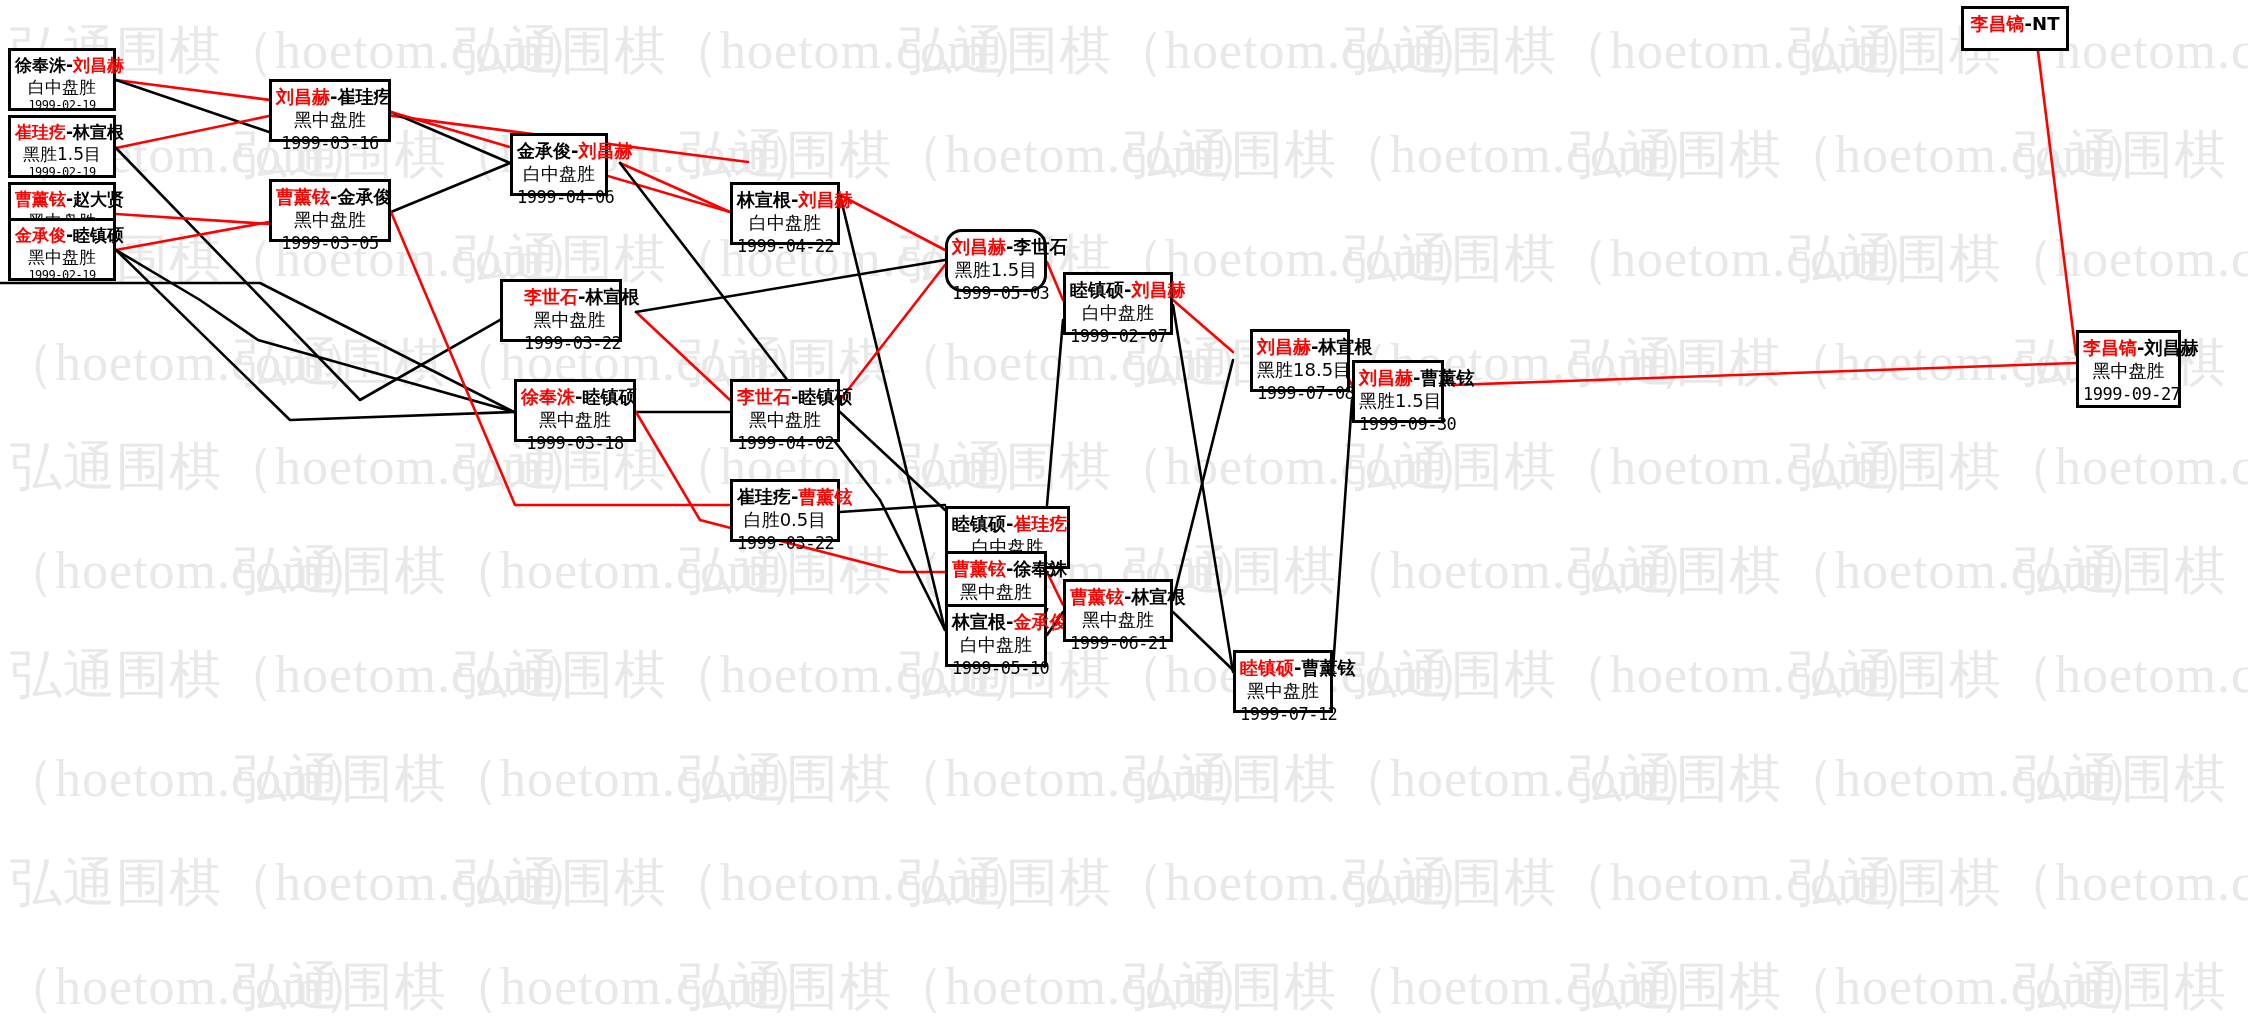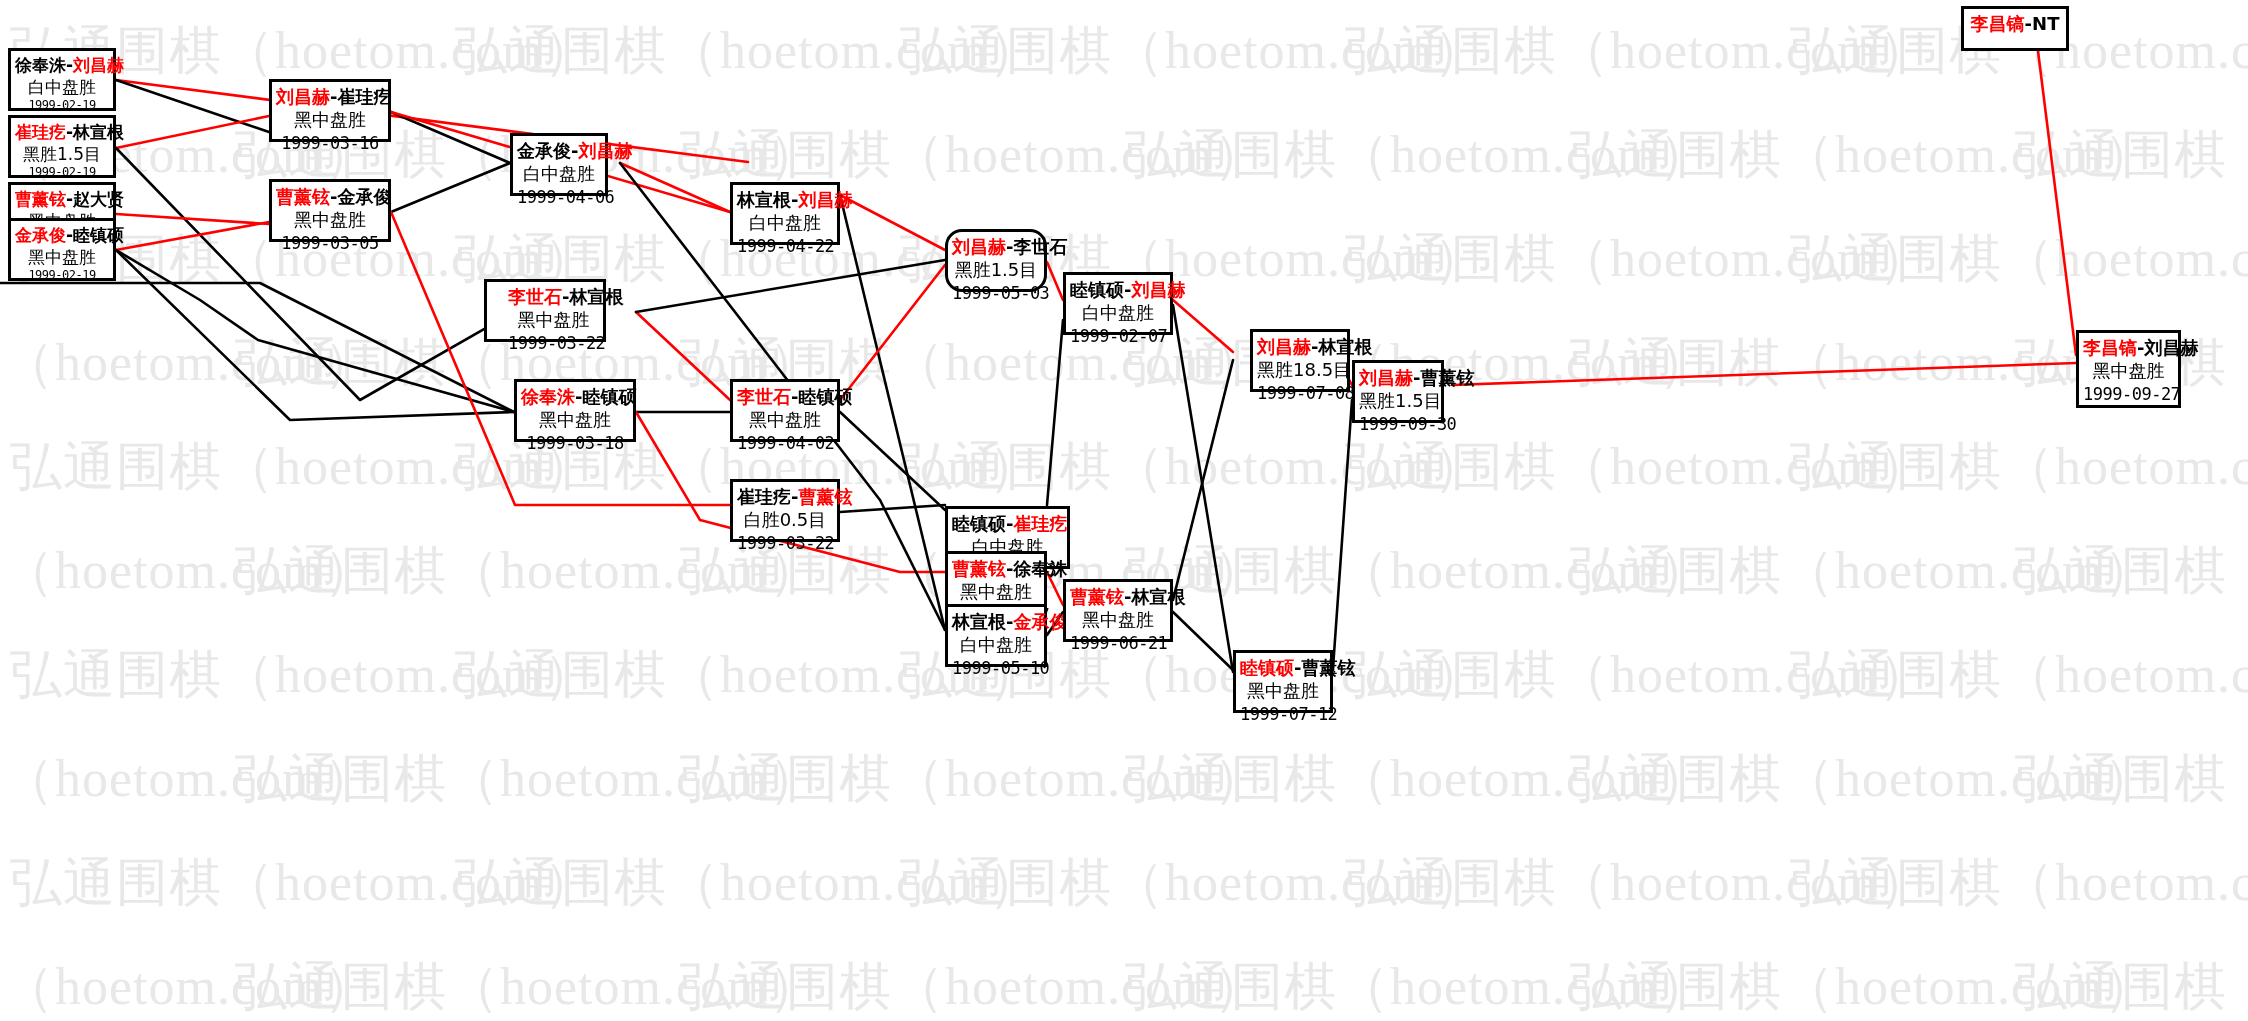--- a/index.html
+++ b/index.html
@@ -201,21 +201,21 @@
     <div class="node" style="left: 269px; top: 79px; width: 122px; height: 63px;">
       <div class="players"><span class="red">刘昌赫</span><span class="sep">-</span><span class="dark">崔珪疙</span></div>
       <div class="result">黑中盘胜</div>
       <div class="date">1999-03-16</div>
     </div>
     <div class="node" style="left: 269px; top: 179px; width: 122px; height: 63px;">
       <div class="players"><span class="red">曹薰铉</span><span class="sep">-</span><span class="dark">金承俊</span></div>
       <div class="result">黑中盘胜</div>
       <div class="date">1999-03-05</div>
     </div>
-    <div class="node" style="left: 484px; top: 279px; width: 122px; height: 63px; padding-left: 21px;">
+    <div class="node" style="left: 500px; top: 279px; width: 122px; height: 63px; padding-left: 21px;">
       <div class="players"><span class="red">李世石</span><span class="sep">-</span><span class="dark">林宣根</span></div>
       <div class="result">黑中盘胜</div>
       <div class="date">1999-03-22</div>
     </div>
     <div class="node" style="left: 514px; top: 379px; width: 122px; height: 63px;">
       <div class="players"><span class="red">徐奉洙</span><span class="sep">-</span><span class="dark">睦镇硕</span></div>
       <div class="result">黑中盘胜</div>
       <div class="date">1999-03-18</div>
     </div>
     <div class="node" style="left: 730px; top: 479px; width: 110px; height: 63px;">

